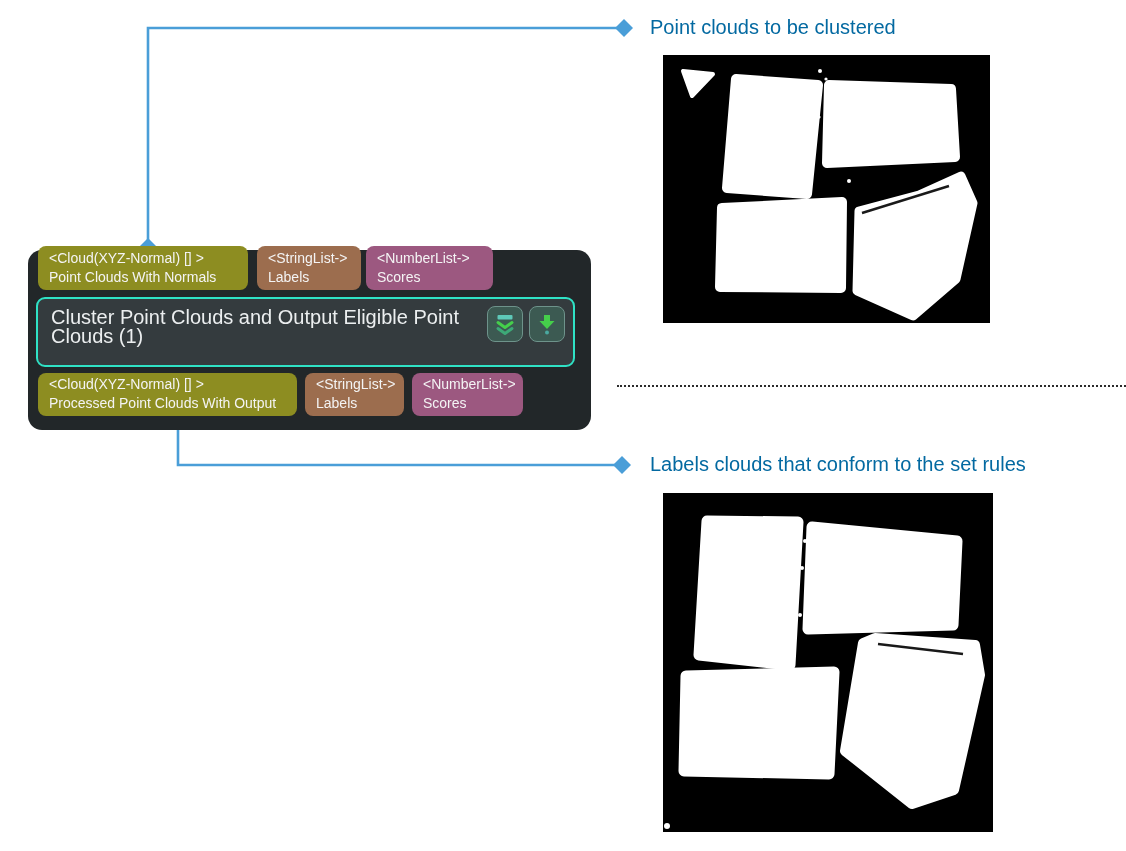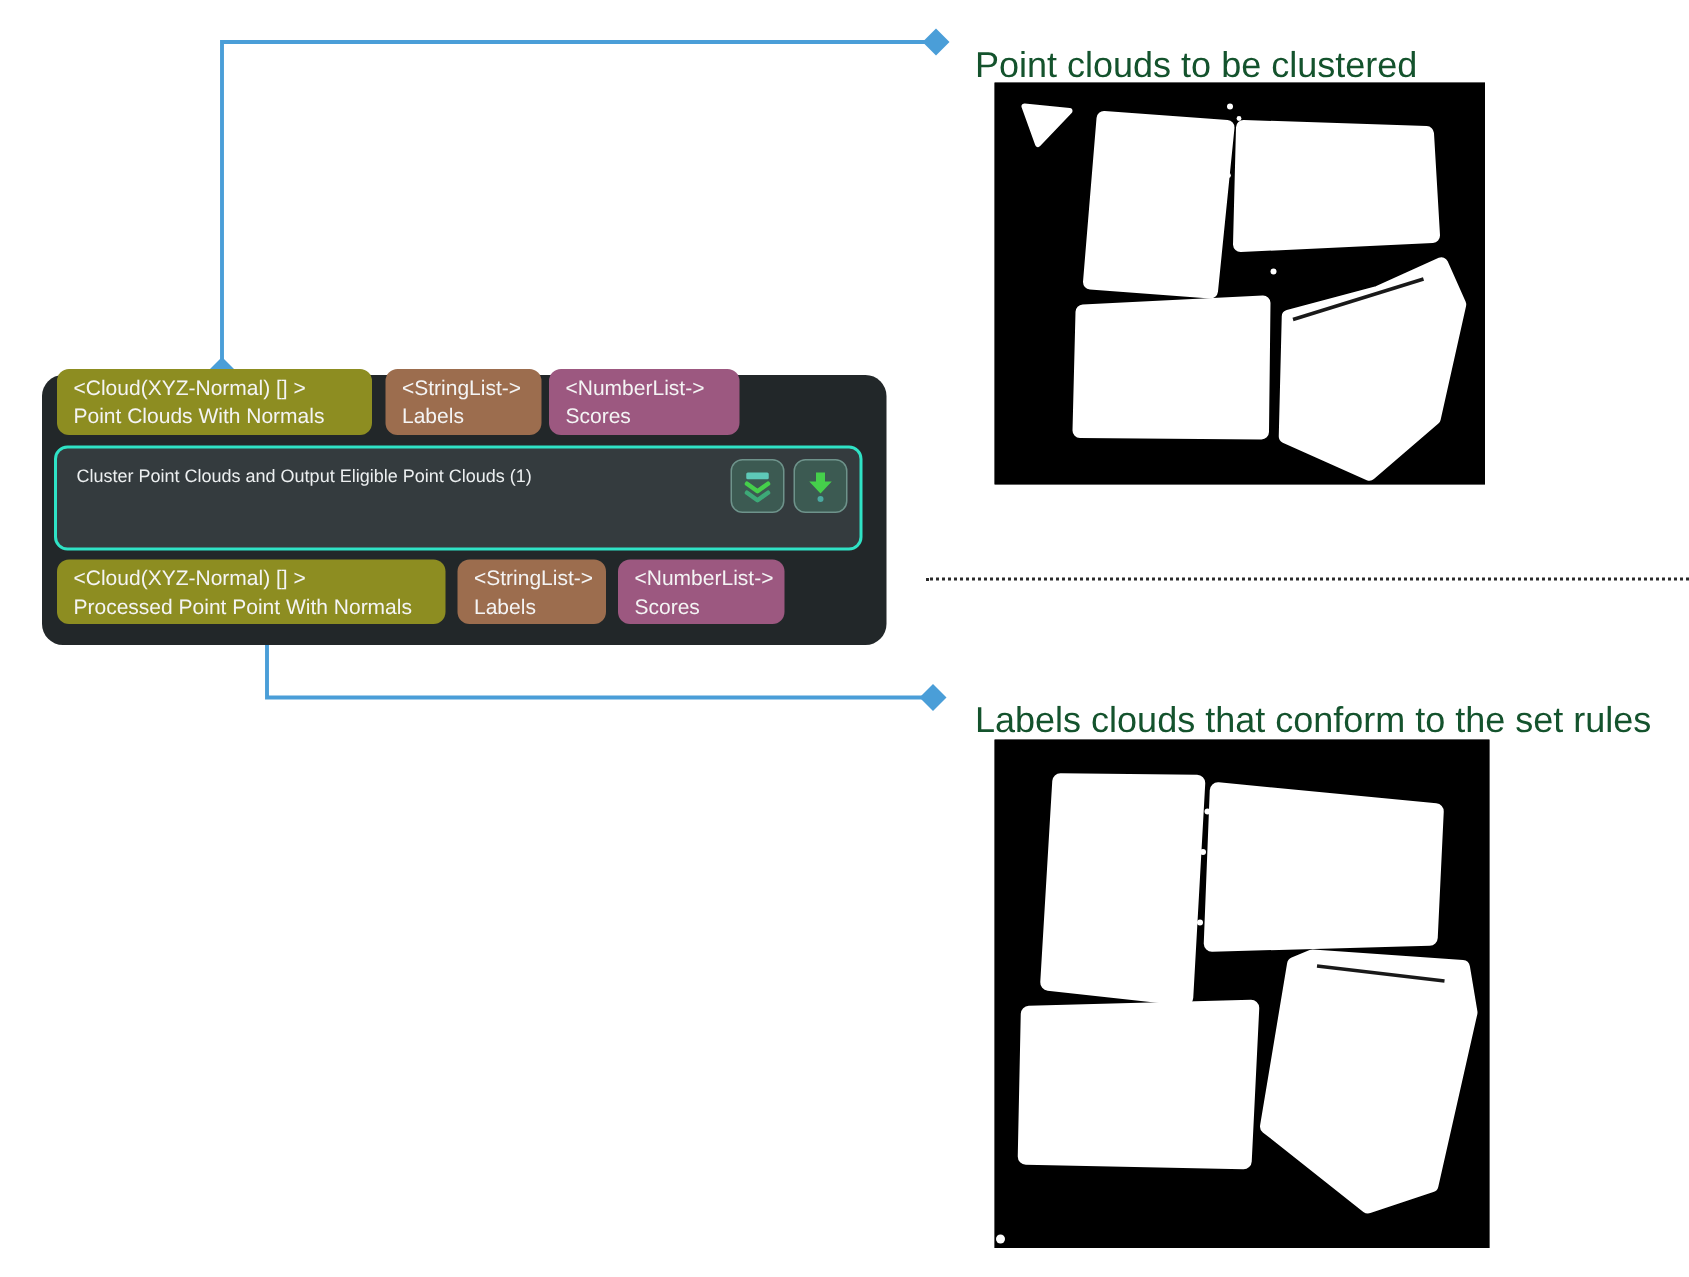--- a/index.html
+++ b/index.html
@@ -4,31 +4,31 @@
 <style>
   html,body{margin:0;padding:0;background:#ffffff;}
   .canvas{position:relative;width:1126px;height:851px;font-family:"Liberation Sans",sans-serif;overflow:hidden;background:#fff;}
 
   
   .wires{position:absolute;left:0;top:0;width:1126px;height:851px;pointer-events:none;}
 
   
   .node{position:absolute;left:28px;top:250px;width:563px;height:180px;border-radius:14px;background:#222729;}
   .tab{position:absolute;box-sizing:border-box;border-radius:8px;color:#f4f4f4;
-       font-size:14px;line-height:19px;padding:3px 11px;display:flex;flex-direction:column;justify-content:flex-start;
+       font-size:14px;line-height:19px;padding:3px 11px;display:flex;flex-direction:column;justify-content:flex-end;
        white-space:nowrap;overflow:hidden;}
   .center-box{position:absolute;left:36px;top:297px;width:539px;height:70px;box-sizing:border-box;
        border:2px solid #2fe2c5;border-radius:9px;background:#343b3e;}
-  .center-title{position:absolute;left:13px;top:9px;width:430px;color:#eceff0;font-size:12px;line-height:19px;}
+  .center-title{position:absolute;left:13px;top:9px;width:430px;color:#eceff0;font-size:20px;line-height:19px;}
   .nbtn{position:absolute;top:7px;width:36px;height:36px;box-sizing:border-box;border-radius:8px;
        background:#3c5a52;border:1.5px solid #6e938b;display:flex;align-items:center;justify-content:center;padding:0;cursor:pointer;}
   .nbtn svg{display:block;}
 
   
-  .annot{position:absolute;color:#14532d;font-size:24px;line-height:25px;margin-top:16px;}
+  .annot{position:absolute;color:#0369a1;font-size:20px;line-height:25px;}
   .pc-img{position:absolute;background:#000;}
   .pc-img svg{display:block;}
   .divider{position:absolute;height:0;border-top:2px dotted #2b2b2b;}
 </style>
 </head>
 <body>
 
 <div class="canvas">
 
   <svg class="wires" width="1126" height="851" viewBox="0 0 1126 851">
@@ -75,21 +75,21 @@
     <button class="nbtn" style="left: 491px; background-color: rgb(60, 90, 82);">
       <svg width="24" height="24" viewBox="0 0 24 24">
         <polygon points="9,3 15,3 15,9 19.5,9 12,17 4.5,9 9,9" fill="#45cf4b"></polygon>
         <circle cx="12" cy="20.6" r="2" fill="#4aa9a0"></circle>
       </svg>
     </button>
   </div>
 
   <div class="tab" style="left: 38px; top: 373px; width: 259px; height: 43px; background-color: rgb(141, 141, 33);">
     <span>&lt;Cloud(XYZ-Normal) [] &gt;</span>
-    <span>Processed Point Point With Normals</span>
+    <span>Processed Point Clouds With Output</span>
   </div>
   <div class="tab" style="left: 305px; top: 373px; width: 99px; height: 43px; background-color: rgb(156, 109, 78);">
     <span>&lt;StringList-&gt;</span>
     <span>Labels</span>
   </div>
   <div class="tab" style="left: 412px; top: 373px; width: 111px; height: 43px; background-color: rgb(156, 88, 128);">
     <span>&lt;NumberList-&gt;</span>
     <span>Scores</span>
   </div>
 

